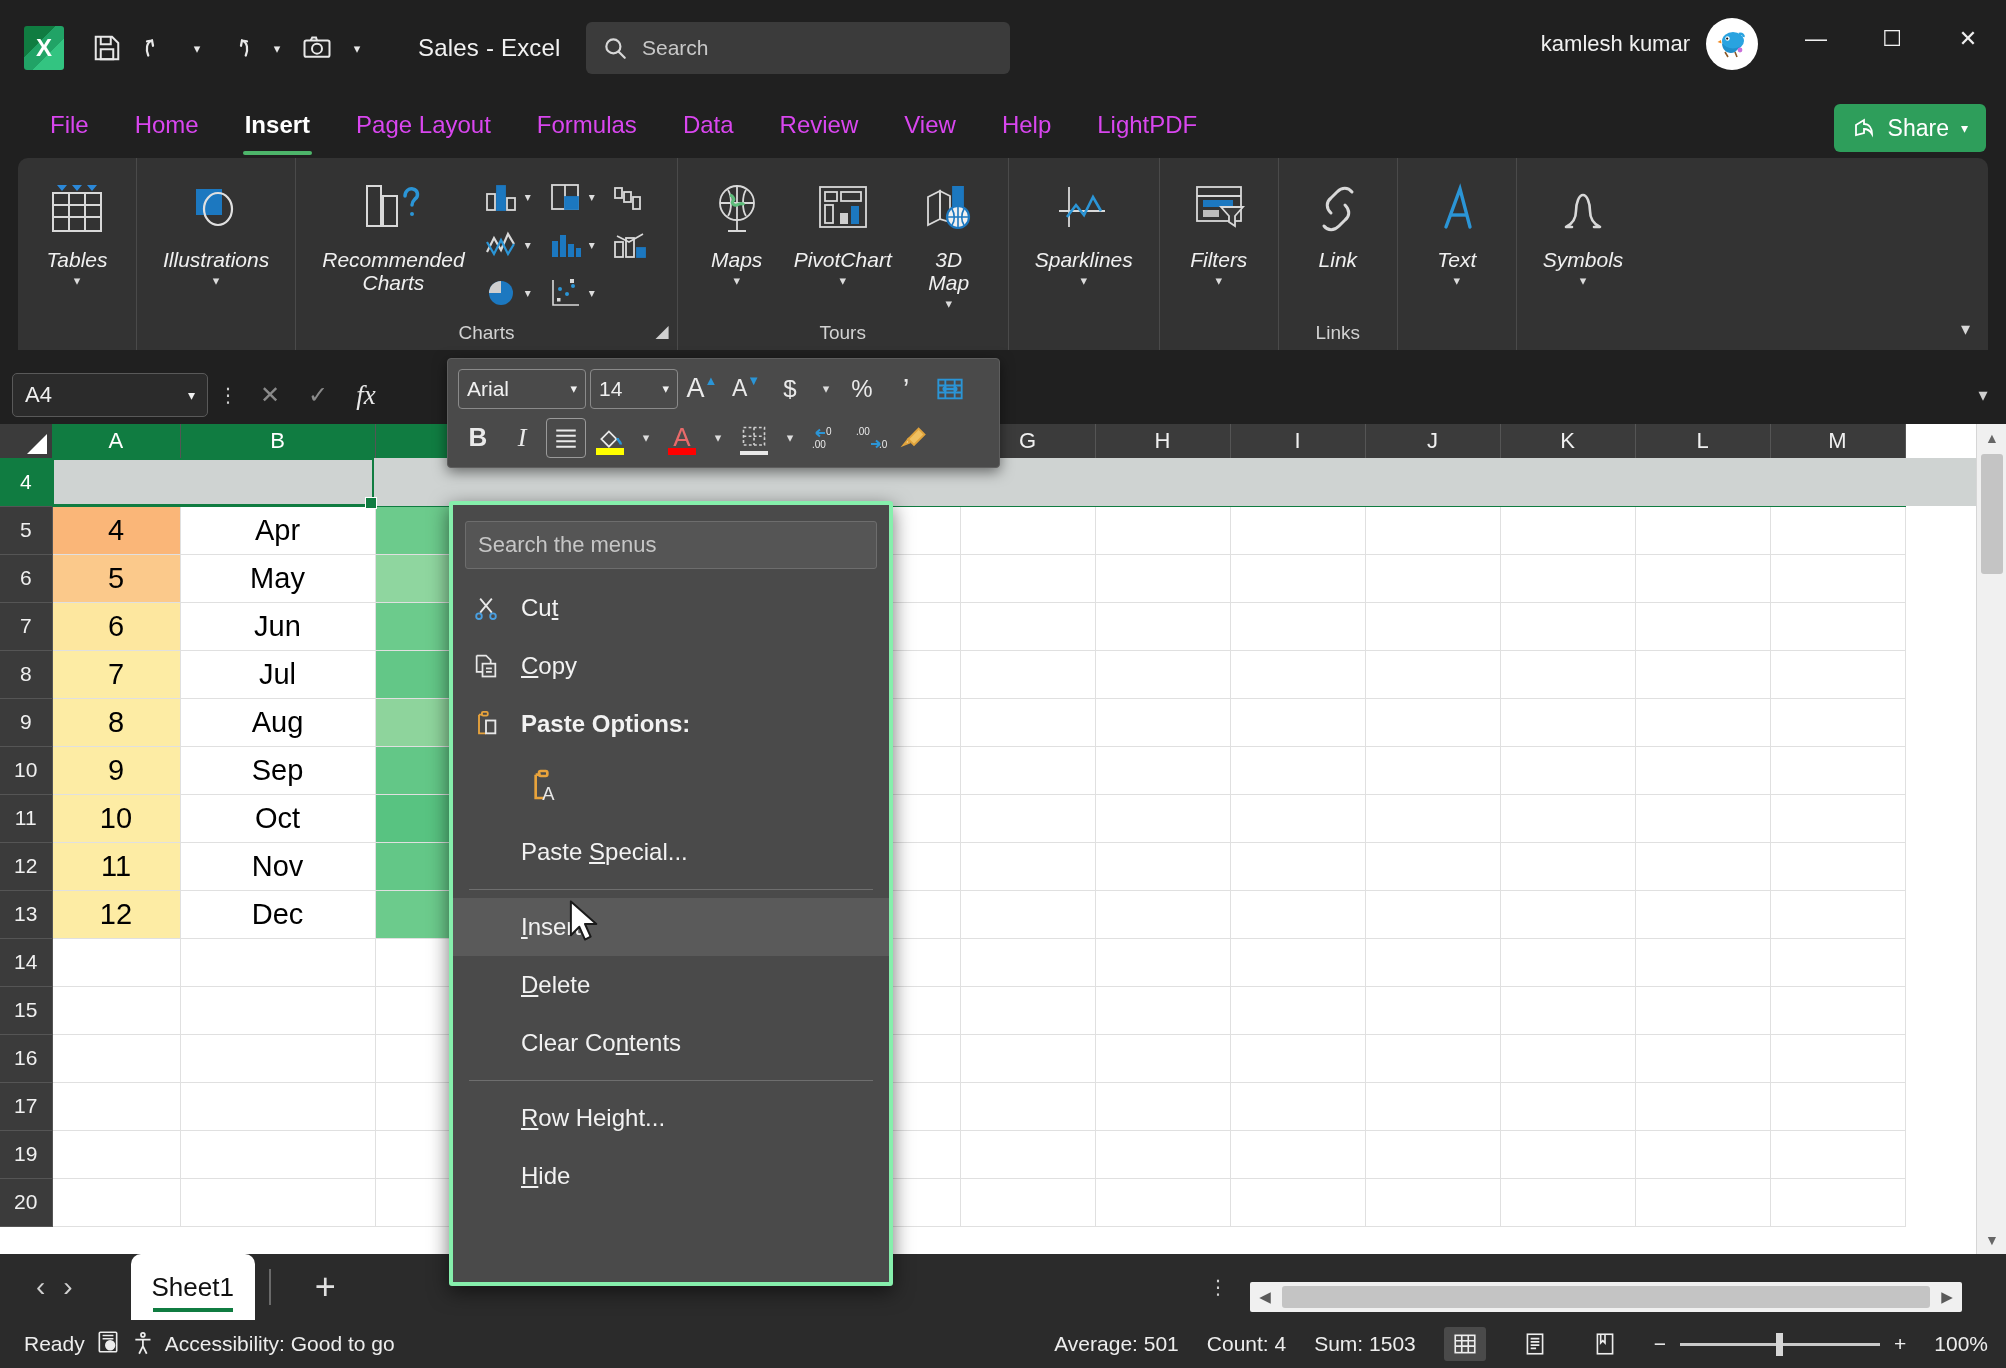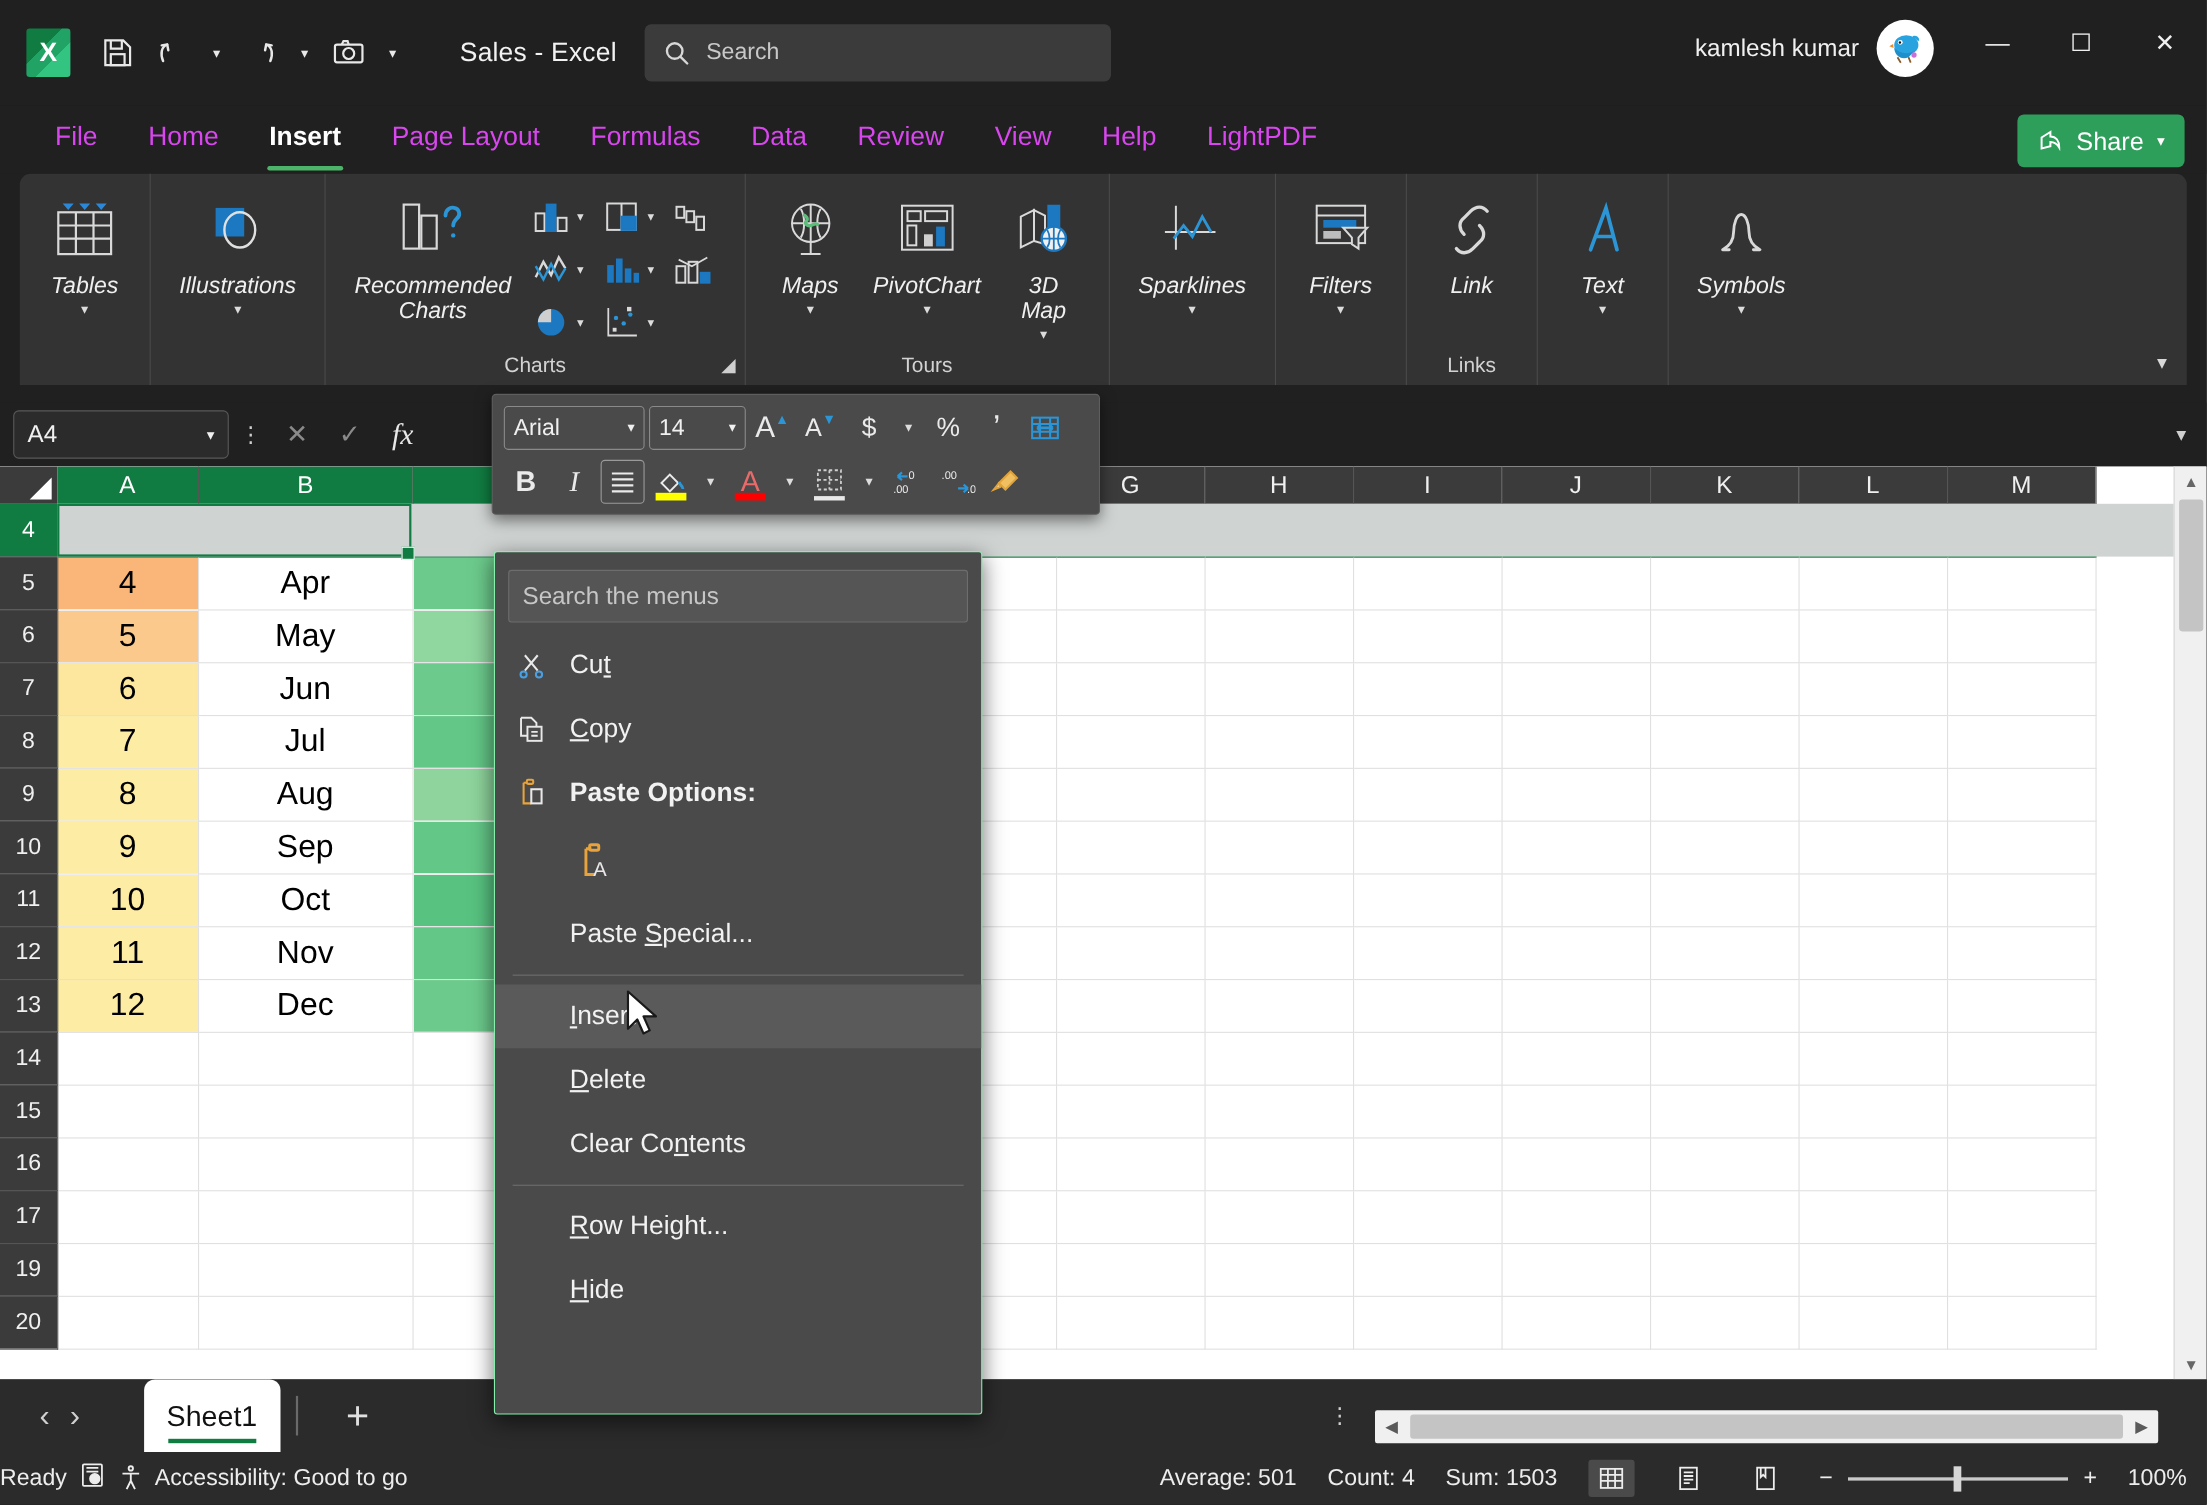--- a/index.html
+++ b/index.html
@@ -194,21 +194,21 @@
     display: flex; align-items: center;
   }
   .scroll-h .harrow { width: 30px; text-align: center; color: #5a5a5a; font-size: 15px; }
   .scroll-h .hthumb { flex: 1; height: 22px; background: #c4c4c4; border-radius: 3px; margin: 0 2px; }
 
   
   .statusbar {
     position: absolute; bottom: 0; left: 0; width: 2006px; height: 48px; background: #2b2b2b;
     display: flex; align-items: center; color: #ededed; font-size: 21px;
   }
-  .sb-left { display: flex; align-items: center; gap: 10px; }
+  .sb-left { display: flex; align-items: center; gap: 10px; padding-left: 24px; }
   .sb-right { position: absolute; right: 18px; display: flex; align-items: center; gap: 28px; }
   .stat { white-space: nowrap; }
   .viewbtn { width: 42px; height: 34px; display: flex; align-items: center; justify-content: center; border-radius: 3px; }
   .viewbtn.active { background: #4a4a4a; }
   .zoomslider { display: flex; align-items: center; gap: 14px; }
   .zs-track { width: 200px; height: 3px; background: #c9c9c9; position: relative; }
   .zs-thumb { position: absolute; left: 96px; top: -10px; width: 7px; height: 23px; background: #d6d6d6; }
 
   
   .minibar {
@@ -229,21 +229,21 @@
     min-width: 40px; height: 40px; display: flex; align-items: center; justify-content: center;
     color: #eaeaea; font-size: 24px; border-radius: 4px; position: relative;
   }
   .mb-btn.boxed { border: 1px solid #9a9a9a; }
   .mb-caret { width: 24px; height: 40px; display:flex; align-items:center; justify-content:center; color:#ddd; font-size:13px; }
   .colorbar { position: absolute; bottom: 3px; left: 6px; right: 6px; height: 7px; }
 
   
   .ctxmenu {
     position: absolute; left: 449px; top: 501px; width: 444px; height: 785px;
-    background: #4a4a4a; border: 1px solid #86efac; border-radius: 3px;
+    background: #4a4a4a; border: 4px solid #86efac; border-radius: 3px;
     box-shadow: 0 6px 20px rgba(0,0,0,.55); z-index: 50; padding: 10px 0 0;
   }
   .ctx-search {
     margin: 6px 12px 10px; height: 48px; background: #555555; border: 1px solid #6d6d6d;
     border-radius: 3px; display: flex; align-items: center; padding: 0 12px;
   }
   .ctx-search input {
     background: transparent; border: none; outline: none; color: #e6e6e6; font-size: 22px;
     font-family: "Liberation Sans", sans-serif; width: 100%;
   }

